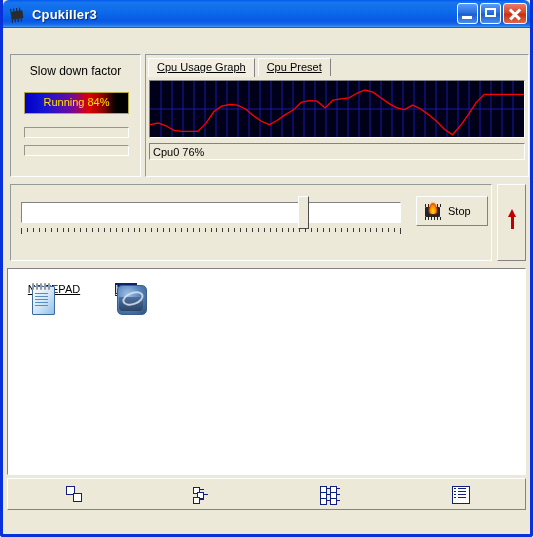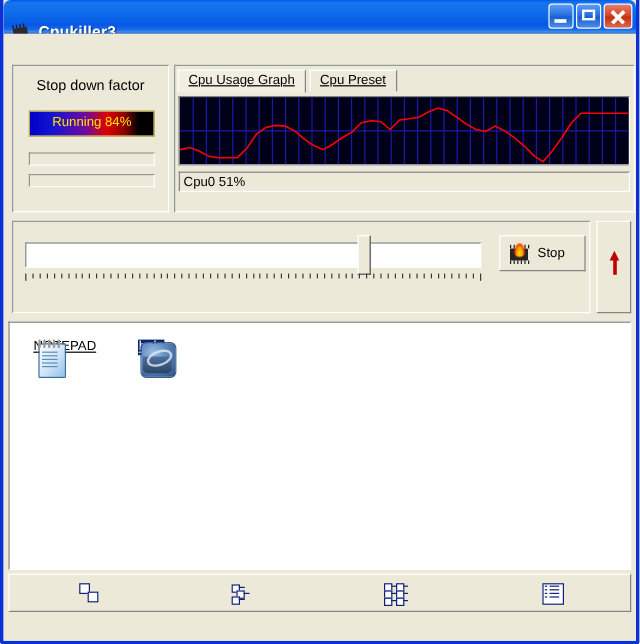--- a/index.html
+++ b/index.html
@@ -30,21 +30,21 @@
     position: relative;
     height: 28px;
     background: linear-gradient(to bottom,
       #0058ee 0%, #1874ee 8%, #0d6cea 40%,
       #0858e6 75%, #1b6ae8 88%, #3d95ee 96%, #0431a4 100%);
     border-radius: 6px 6px 0 0;
     overflow: hidden;
   }
   #title-left {
     display: flex; align-items: center;
-    height: 28px; padding-left: 5px; margin-top: 12px;
+    height: 28px; padding-left: 5px;
   }
   .chip-icon {
     position: relative;
     width: 18px; height: 15px;
     margin-right: 6px;
     flex: none;
   }
   .chip-body {
     position: absolute;
     left: 3px; top: 4px;
@@ -508,21 +508,21 @@
       <div class="tbtn max"></div>
       <div class="tbtn close">
         <span class="x1"></span>
           <span class="x2"></span>
       </div>
     </div>
   </div>
 
 
   <div id="panel-left" class="grp">
-    <div id="sdf-label">Stop down factor</div>
+    <div id="sdf-label">Slow down factor</div>
     <div id="running-bar">
       <div id="running-text">Running 84%</div>
     </div>
     <div id="empty-bar-1" class="empty-bar"></div>
     <div id="empty-bar-2" class="empty-bar"></div>
   </div>
 
   <div id="panel-right" class="grp">
     <div id="tabstrip">
       <div class="tab active">
@@ -566,21 +566,21 @@
           <line x1="319.0" x2="319.0" y1="0" y2="56" stroke="#1a1aa8" stroke-width="1"></line>
           <line x1="330.0" x2="330.0" y1="0" y2="56" stroke="#1a1aa8" stroke-width="1"></line>
           <line x1="341.0" x2="341.0" y1="0" y2="56" stroke="#1a1aa8" stroke-width="1"></line>
           <line x1="352.0" x2="352.0" y1="0" y2="56" stroke="#1a1aa8" stroke-width="1"></line>
           <line x1="363.0" x2="363.0" y1="0" y2="56" stroke="#1a1aa8" stroke-width="1"></line>
           <line x1="0" x2="374" y1="28.0" y2="28.0" stroke="#1a1aa8" stroke-width="1"></line>
           <polyline points="0.0,43.7 8.0,42.0 15.9,44.8 23.9,49.3 31.8,50.4 39.8,50.4 47.7,50.4 55.7,42.6 63.7,30.8 71.6,25.2 79.6,23.5 87.5,24.1 95.5,28.0 103.4,34.7 111.4,40.3 119.4,43.7 127.3,39.2 135.3,33.6 143.2,29.1 151.2,21.3 159.1,19.6 167.1,20.2 175.1,26.9 183.0,19.0 191.0,17.9 198.9,16.8 206.9,12.3 214.9,9.0 222.8,11.2 230.8,16.8 238.7,22.4 246.7,26.9 254.6,28.6 262.6,24.1 270.6,28.0 278.5,33.6 286.5,40.3 294.4,48.2 302.4,53.8 310.3,44.8 318.3,33.6 326.3,21.3 334.2,13.4 342.2,13.4 350.1,13.4 358.1,13.4 366.0,13.4 374.0,13.4" fill="none" stroke="#ff0000" stroke-width="1.3"></polyline>
         </svg>
     </div>
 
-    <div id="cpu-status">Cpu0 51%</div>
+    <div id="cpu-status">Cpu0 76%</div>
   </div>
 
   <div id="panel-slider" class="grp">
     <div id="track"></div>
     <div id="thumb" style="left: 287px;"></div>
     <div id="ticks">
         <i class="end" style="left: 0px;"></i>
         <i style="left: 5.9px;"></i>
         <i style="left: 11.8px;"></i>
         <i style="left: 17.8px;"></i>

